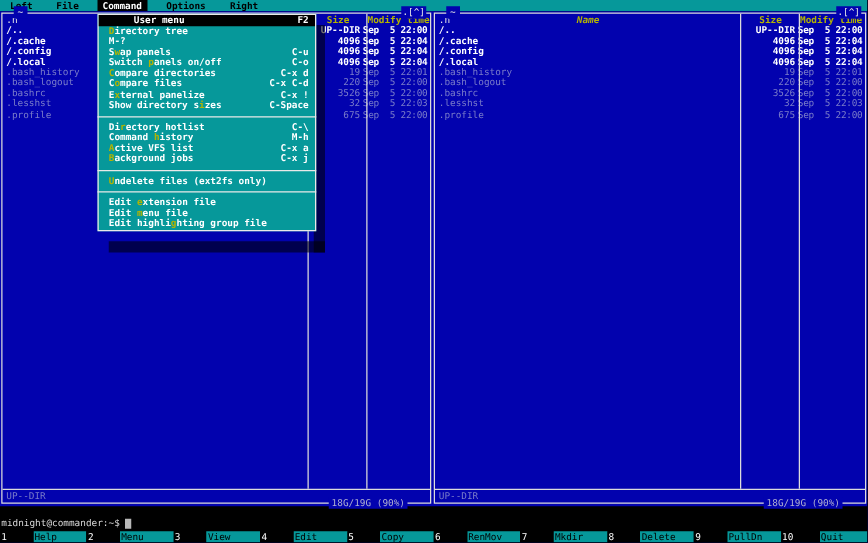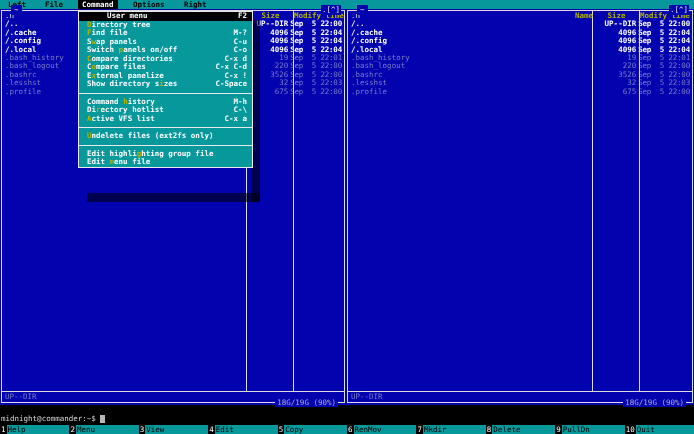--- a/index.html
+++ b/index.html
@@ -16,37 +16,37 @@
   .panel{position:absolute;top:1px;height:393px;border:1px solid var(--frame);
          background:var(--bg);box-sizing:border-box;}
   .panel-left{left:1px;width:344px;}
   .panel-right{left:347px;width:346px;}
   .p-inner{position:relative;width:100%;height:100%;display:flex;flex-direction:column;}
   .vline{position:absolute;top:0;bottom:11px;width:1px;background:var(--frame);}
   .v1{left:244px;} .v2{left:291px;}
   .p-hdr{position:relative;flex:none;height:9px;line-height:9px;display:flex;
          color:var(--yellow);font-weight:bold;}
   .sort{position:absolute;left:3px;color:#e9e9e9;font-weight:normal;}
-  .h-name{width:245px;text-align:right;}
+  .h-name{width:245px;text-align:center;font-style:italic;}
   .h-size{width:47px;text-align:center;}
   .h-time{flex:1;text-align:left;white-space:pre;}
   .p-rows{flex:1;overflow:hidden;}
   .frow{display:flex;height:8.5px;line-height:8.6px;}
   .c-name{width:241px;padding-left:3px;white-space:pre;overflow:hidden;}
   .c-size{width:46px;text-align:right;padding-right:2px;}
   .c-time{flex:1;text-align:right;padding-right:2px;white-space:pre;letter-spacing:-0.2px;}
   .k-dir{color:#fff;font-weight:bold;}
   .k-hidden{color:var(--dim);align-items:center;}
   .p-mini{flex:none;height:10px;line-height:10px;border-top:1px solid var(--frame);
           color:var(--dim);padding-left:3px;}
   .p-title{position:absolute;top:-6px;left:9px;height:10px;line-height:10px;
            background:var(--bg);padding:0 3px;color:#e9e9e9;z-index:2;}
   .p-hist{position:absolute;top:-6px;right:3px;height:10px;line-height:10px;
           background:var(--bg);padding:0 1px;color:#e9e9e9;z-index:2;}
-  .p-free{position:absolute;bottom:-5px;right:6px;height:9px;line-height:9px;
+  .p-free{position:absolute;bottom:-5px;right:18px;height:9px;line-height:9px;
           background:var(--bg);padding:0 2px;color:#b0b0d0;z-index:2;margin-top:48px;}
   
   .dropdown{position:absolute;left:78px;top:11px;width:173px;background:var(--cyan);
             border:1px solid #e9e9e9;color:#fff;font-weight:bold;z-index:5;}
   .mi{display:flex;height:8.5px;line-height:8.7px;padding:0 5px 0 8px;cursor:default;}
   .mi .lbl{flex:1;white-space:pre;}
   .mi .sc{white-space:pre;}
   .hot{color:var(--yellow);}
   .mi.sel{background:#000;color:#fff;padding-left:28px;}
   .mi.sel .hot{color:#fff;}
@@ -58,21 +58,21 @@
   .shadow-b{left:87px;top:193px;width:173px;height:9px;}
   
   .hint{position:absolute;left:1px;top:406px;height:9px;color:#d0d0d0;white-space:pre;}
   .prompt{position:absolute;left:1px;top:415px;height:9px;color:#d8d8d8;white-space:pre;}
   .cursor{display:inline-block;width:5px;height:8px;background:#b8b8b8;
           vertical-align:middle;margin-left:4px;}
   .keybar{position:absolute;left:0;top:425px;width:694px;height:9px;display:flex;background:#000;}
   .kcell{flex:1 1 0;display:flex;cursor:default;}
   .knum{color:#fff;background:#000;line-height:9px;padding:0 1px 0 1px;}
   .klabel{flex:1;background:var(--cyan);color:#000;line-height:9px;padding-left:1px;
-          white-space:nowrap;overflow:hidden;}
+          white-space:nowrap;overflow:hidden;margin-left:20px;}
 </style>
 </head>
 <body>
 
 <div class="screen" style="--bg: #0202ae; --cyan: #06989a; --yellow: #b4b400; --frame: #dcdcdc; --dim: #7b7dc9;">
 
   <div class="menubar" id="menubar">
       <span class="mb-item" style="left: 4px;">Left</span>
       <span class="mb-item" style="left: 41px;">File</span>
       <span class="mb-item active" style="left: 78px;">Command</span>
@@ -216,21 +216,20 @@
   <div class="shadow shadow-b"></div>
   <div class="dropdown" id="dropdown">
       <div class="mi sel">
         <span class="lbl"><span class="hot">U</span>ser menu</span>
         <span class="sc">F2</span>
       </div>
       <div class="mi">
         <span class="lbl"><span class="hot">D</span>irectory tree</span>
       </div>
       <div class="mi">
-        <span class="lbl"><span class="hot">F</span>ind file</span>
         <span class="sc">M-?</span>
       </div>
       <div class="mi">
         <span class="lbl">S<span class="hot">w</span>ap panels</span>
         <span class="sc">C-u</span>
       </div>
       <div class="mi">
         <span class="lbl">Switch <span class="hot">p</span>anels on/off</span>
         <span class="sc">C-o</span>
       </div>
@@ -245,41 +244,48 @@
       <div class="mi">
         <span class="lbl">E<span class="hot">x</span>ternal panelize</span>
         <span class="sc">C-x !</span>
       </div>
       <div class="mi">
         <span class="lbl">Show directory s<span class="hot">i</span>zes</span>
         <span class="sc">C-Space</span>
       </div>
       <div class="menu-sep"></div>
       <div class="mi">
+        <span class="lbl">Di<span class="hot">r</span>ectory hotlist</span>
+        <span class="sc">C-\</span>
+      </div>
+      <div class="mi">
         <span class="lbl">Command <span class="hot">h</span>istory</span>
         <span class="sc">M-h</span>
       </div>
       <div class="mi">
-        <span class="lbl">Di<span class="hot">r</span>ectory hotlist</span>
-        <span class="sc">C-\</span>
-      </div>
-      <div class="mi">
         <span class="lbl"><span class="hot">A</span>ctive VFS list</span>
         <span class="sc">C-x a</span>
       </div>
+      <div class="mi">
+        <span class="lbl"><span class="hot">B</span>ackground jobs</span>
+        <span class="sc">C-x j</span>
+      </div>
       <div class="menu-sep"></div>
       <div class="mi">
         <span class="lbl"><span class="hot">U</span>ndelete files (ext2fs only)</span>
       </div>
       <div class="menu-sep"></div>
       <div class="mi">
+        <span class="lbl">Edit <span class="hot">e</span>xtension file</span>
+      </div>
+      <div class="mi">
+        <span class="lbl">Edit <span class="hot">m</span>enu file</span>
+      </div>
+      <div class="mi">
         <span class="lbl">Edit highli<span class="hot">g</span>hting group file</span>
-      </div>
-      <div class="mi">
-        <span class="lbl">Edit <span class="hot">m</span>enu file</span>
       </div>
     </div>
 
   <div class="prompt"><span>midnight@commander:~$</span><span class="cursor"></span></div>
 
   <div class="keybar" id="keybar">
       <div class="kcell">
         <span class="knum">1</span>
         <span class="klabel">Help</span>
       </div>

